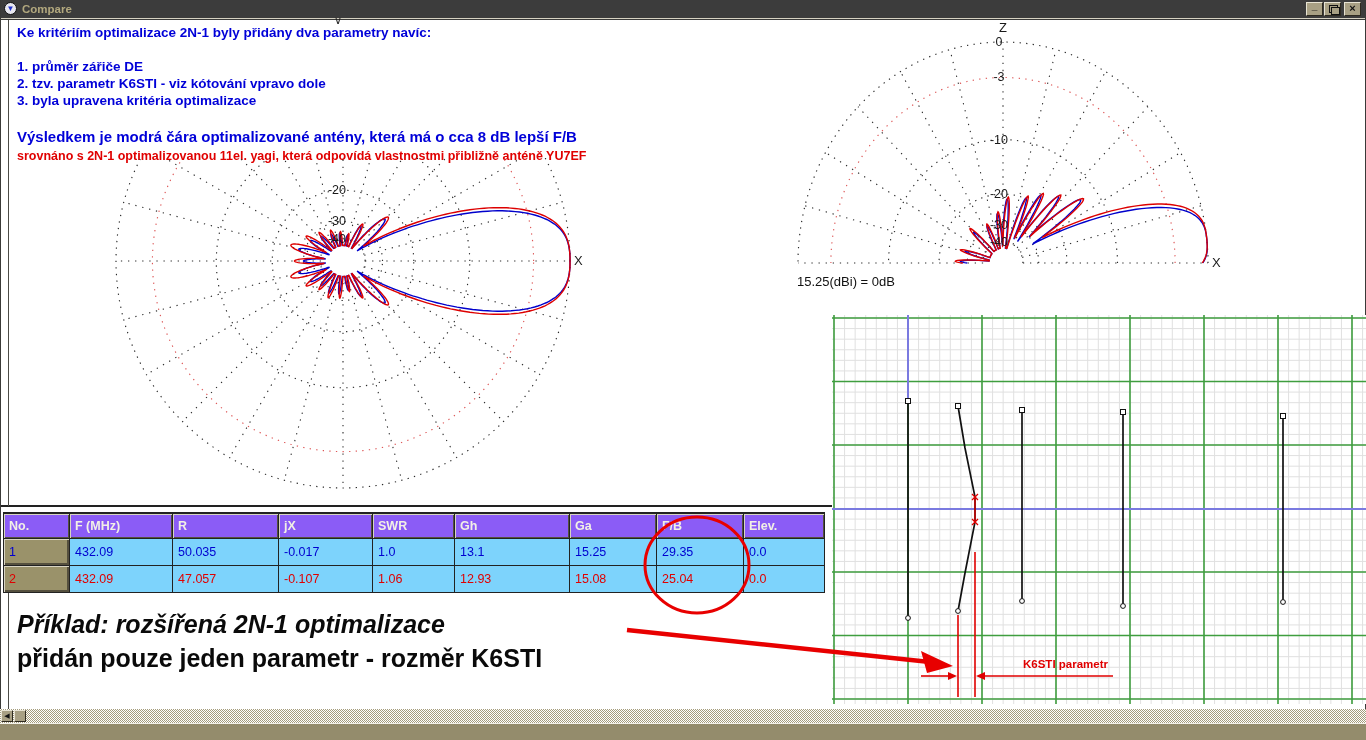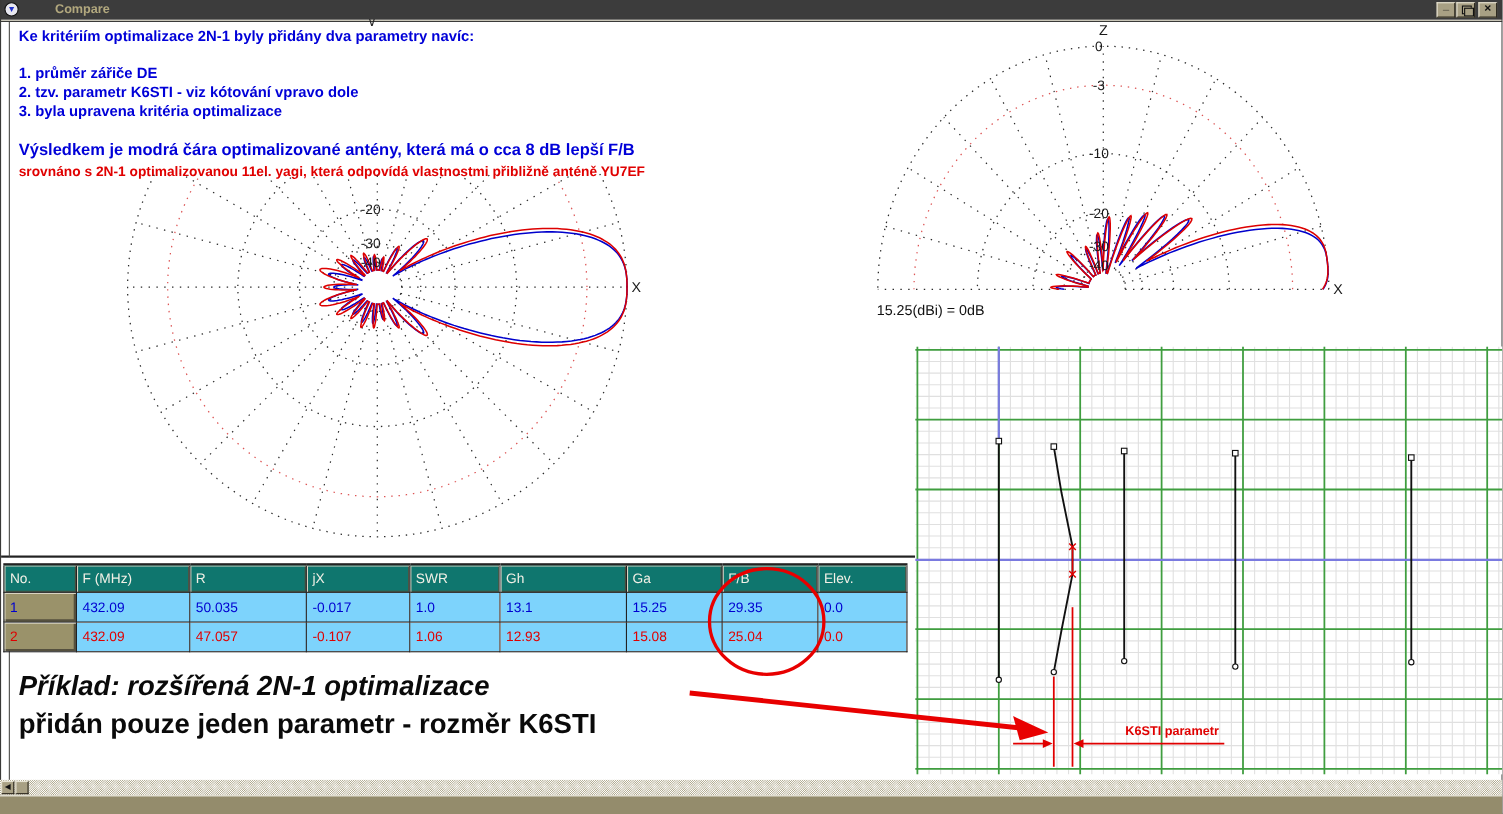--- a/index.html
+++ b/index.html
@@ -3,21 +3,21 @@
 <meta charset="utf-8">
 <style>
   html,body{margin:0;padding:0;background:#888;}
   #screen{position:relative;width:1366px;height:740px;background:#ffffff;overflow:hidden;
     font-family:"Liberation Sans",sans-serif;}
   
   #titlebar{position:absolute;left:0;top:0;width:1366px;height:18px;background:#3c3c3c;}
   #title-icon{position:absolute;left:4px;top:2px;width:13px;height:13px;border-radius:50%;
     background:#e8e8f0;border:1px solid #111;box-sizing:border-box;text-align:center;
     font-size:8px;line-height:11px;color:#2233cc;}
-  #title-text{position:absolute;left:22px;top:3px;font-size:11.5px;font-weight:bold;color:#b2a87e;margin-left:28px;}
+  #title-text{position:absolute;left:22px;top:3px;font-size:11.5px;font-weight:bold;color:#b2a87e;}
   .winbtn{position:absolute;top:2px;width:17px;height:14px;background:#a8a084;
     border-top:1px solid #e8e4d4;border-left:1px solid #e8e4d4;
     border-right:1px solid #2e2a20;border-bottom:1px solid #2e2a20;
     box-sizing:border-box;text-align:center;font-size:10px;font-weight:bold;color:#111;line-height:11px;}
   #btn-min{left:1306px;} #btn-restore{left:1324px;} #btn-close{left:1344px;font-size:11px;}
   #btn-min span{position:relative;top:-3px;}
   .restore-glyph{position:absolute;left:4px;top:2px;width:7px;height:6px;border:1px solid #111;background:#a8a084;}
   .restore-glyph2{left:6px;top:4px;}
   
   #frame-l1{position:absolute;left:0;top:18px;width:1366px;height:1px;background:#d6d2c2;}
@@ -38,21 +38,21 @@
   #el-caption{left:797px;top:274px;font-size:13px;color:#111;}
   
   #panel-hline{position:absolute;left:1px;top:505px;width:831px;height:2px;background:#222;}
   #panel-vline-top{position:absolute;left:8px;top:20px;width:1px;height:486px;background:#4a4a46;}
   #panel-vline-bot{position:absolute;left:8px;top:592px;width:1px;height:117px;background:#4a4a46;}
   
   #results-table{position:absolute;left:3px;top:512px;border-collapse:collapse;z-index:10;
     font-size:12.5px;table-layout:fixed;}
   #results-table th,#results-table td{border:1px solid #222;padding:0 0 0 5px;text-align:left;
     overflow:hidden;white-space:nowrap;}
-  #results-table th{height:24px;background:#0f766e;color:#f2f0e6;font-weight:normal;
+  #results-table th{height:24px;background:#8b5cf6;color:#f2f0e6;font-weight:bold;
     border-top:2px solid #222;
     box-shadow:inset 1px 1px 0 #d8d4c2, inset -1px -1px 0 #55503e;}
   #results-table td{height:26px;background:#7dd3fc;}
   #results-table td.cell-no{background:#9a926a;
     box-shadow:inset 1px 1px 0 #d8d4c2, inset -2px -2px 0 #55503e;}
   
   .note-line{left:17px;font-size:25px;font-weight:bold;color:#0a0a0a;z-index:5;}
   #note-1{top:610px;font-style:italic;} #note-2{top:644px;}
   
   #layout-diagram{position:absolute;left:832px;top:315px;background:#fff;}

